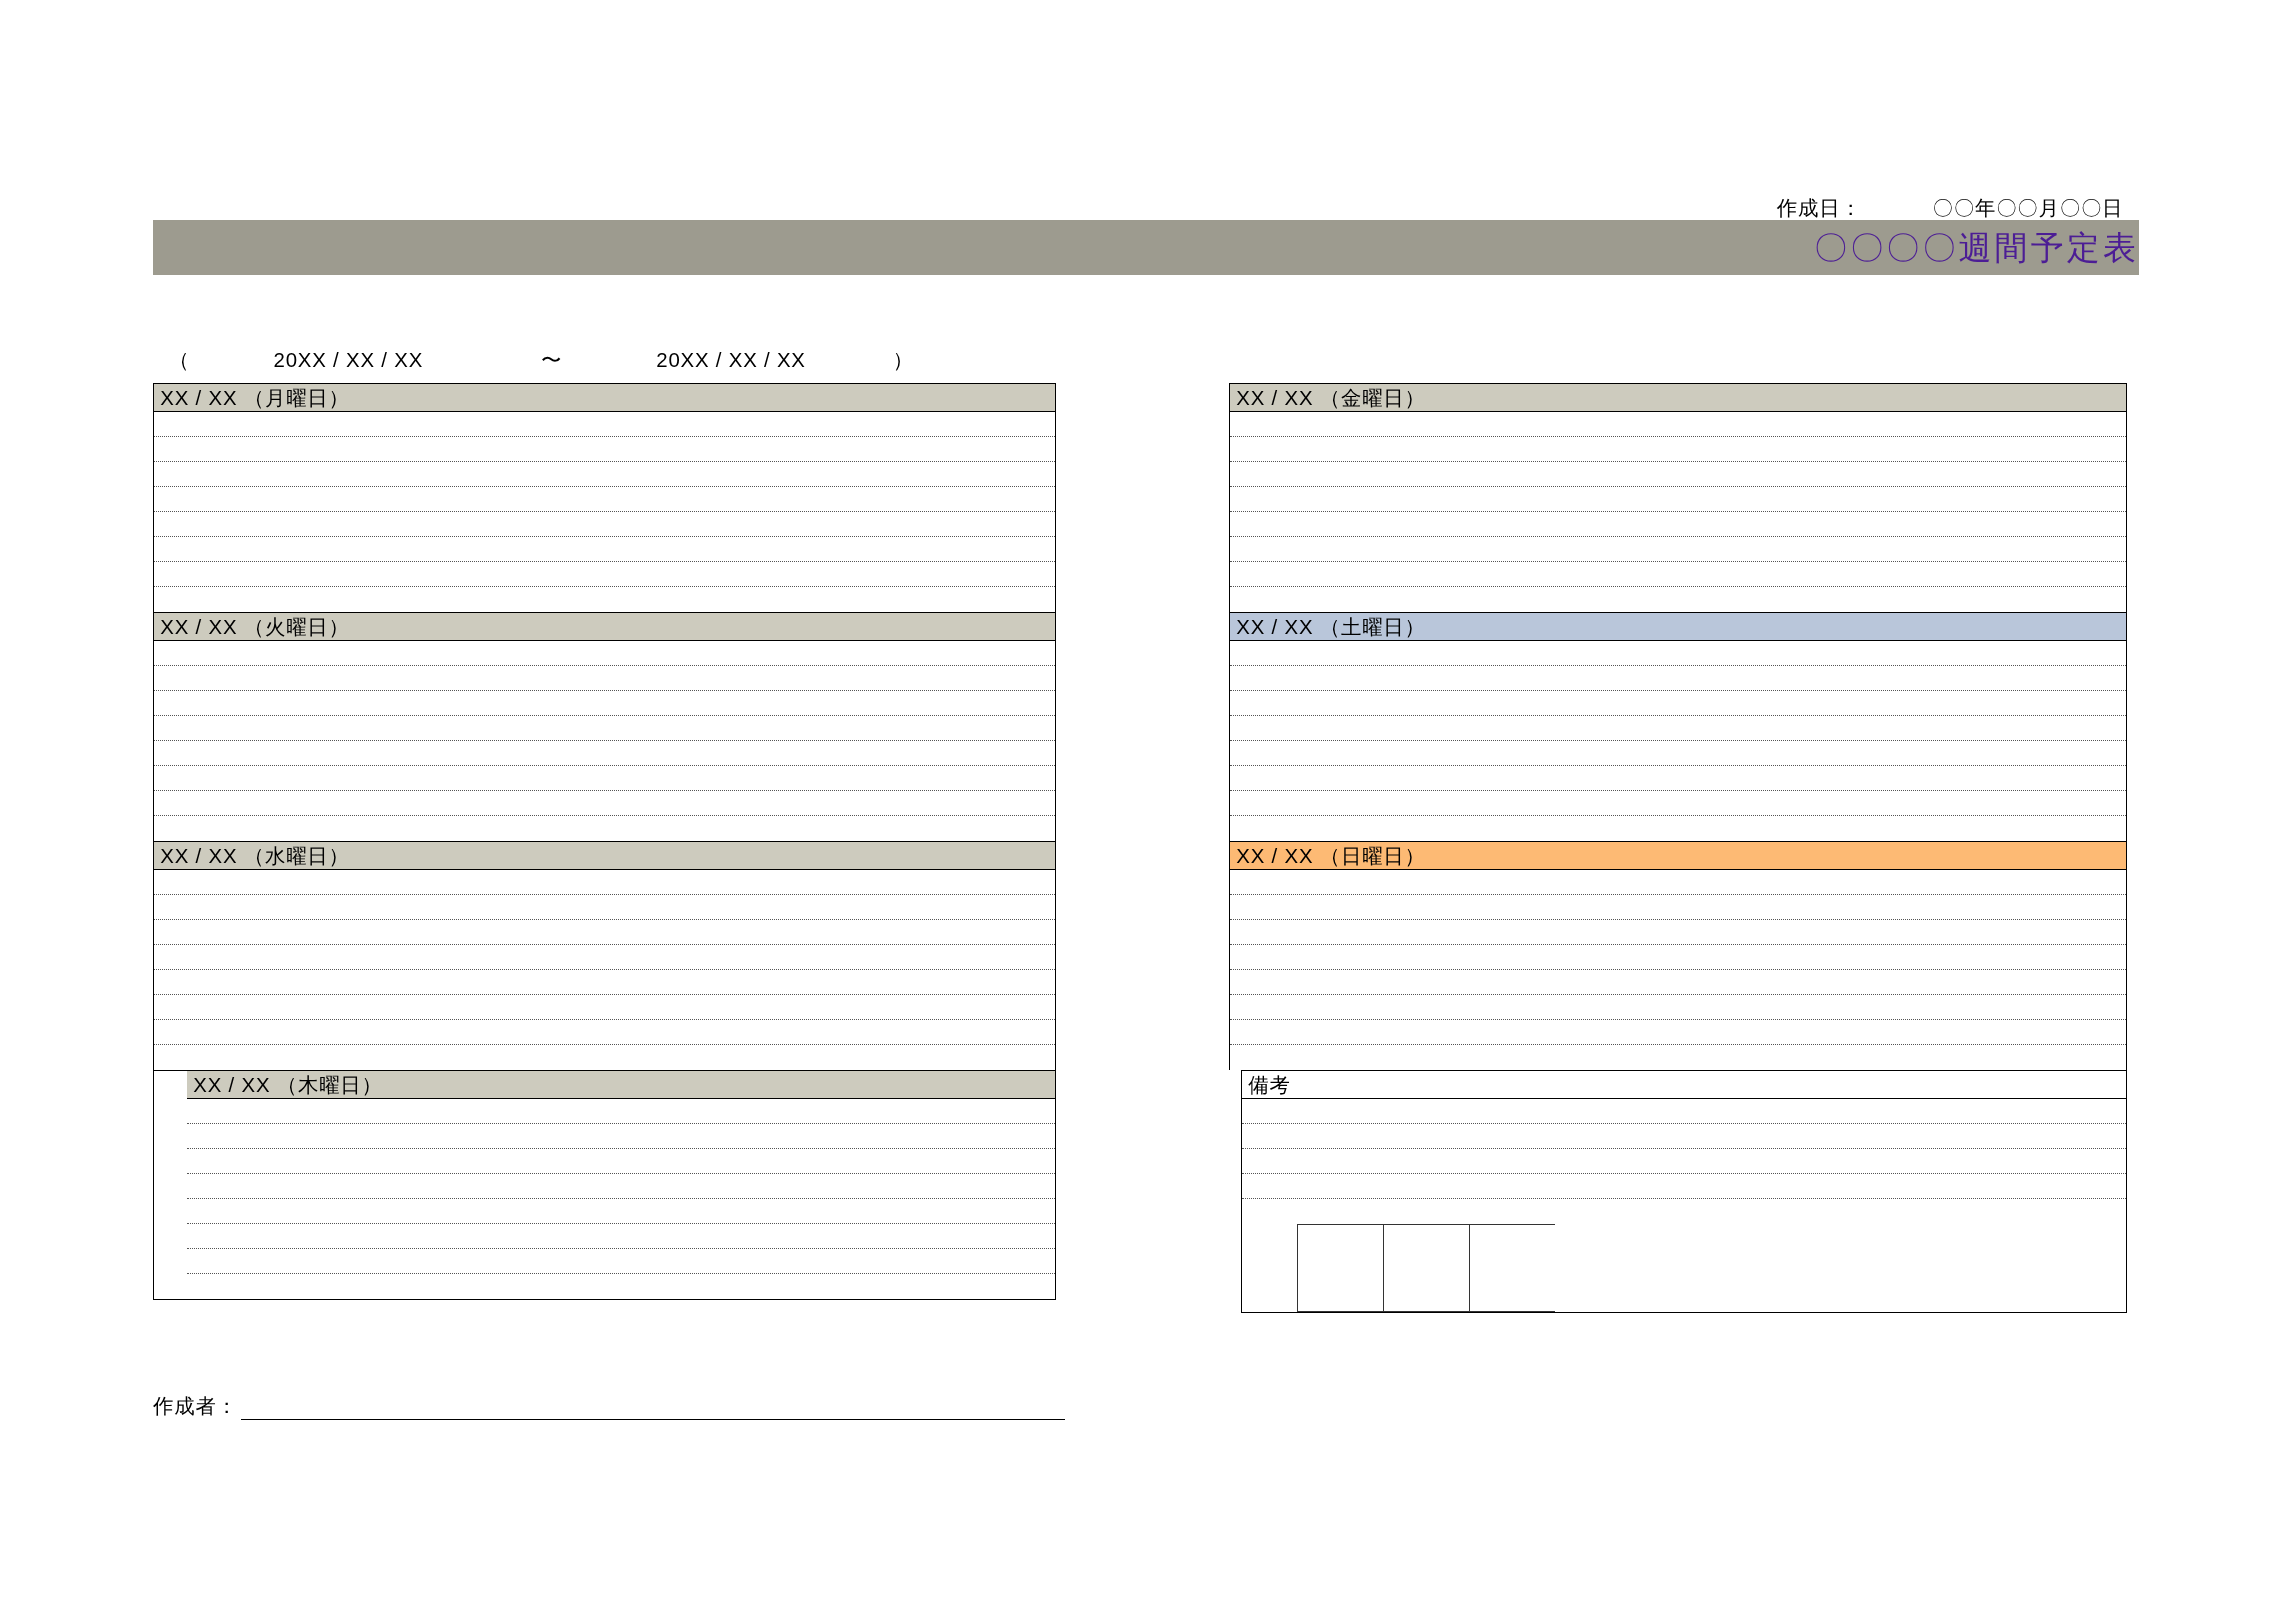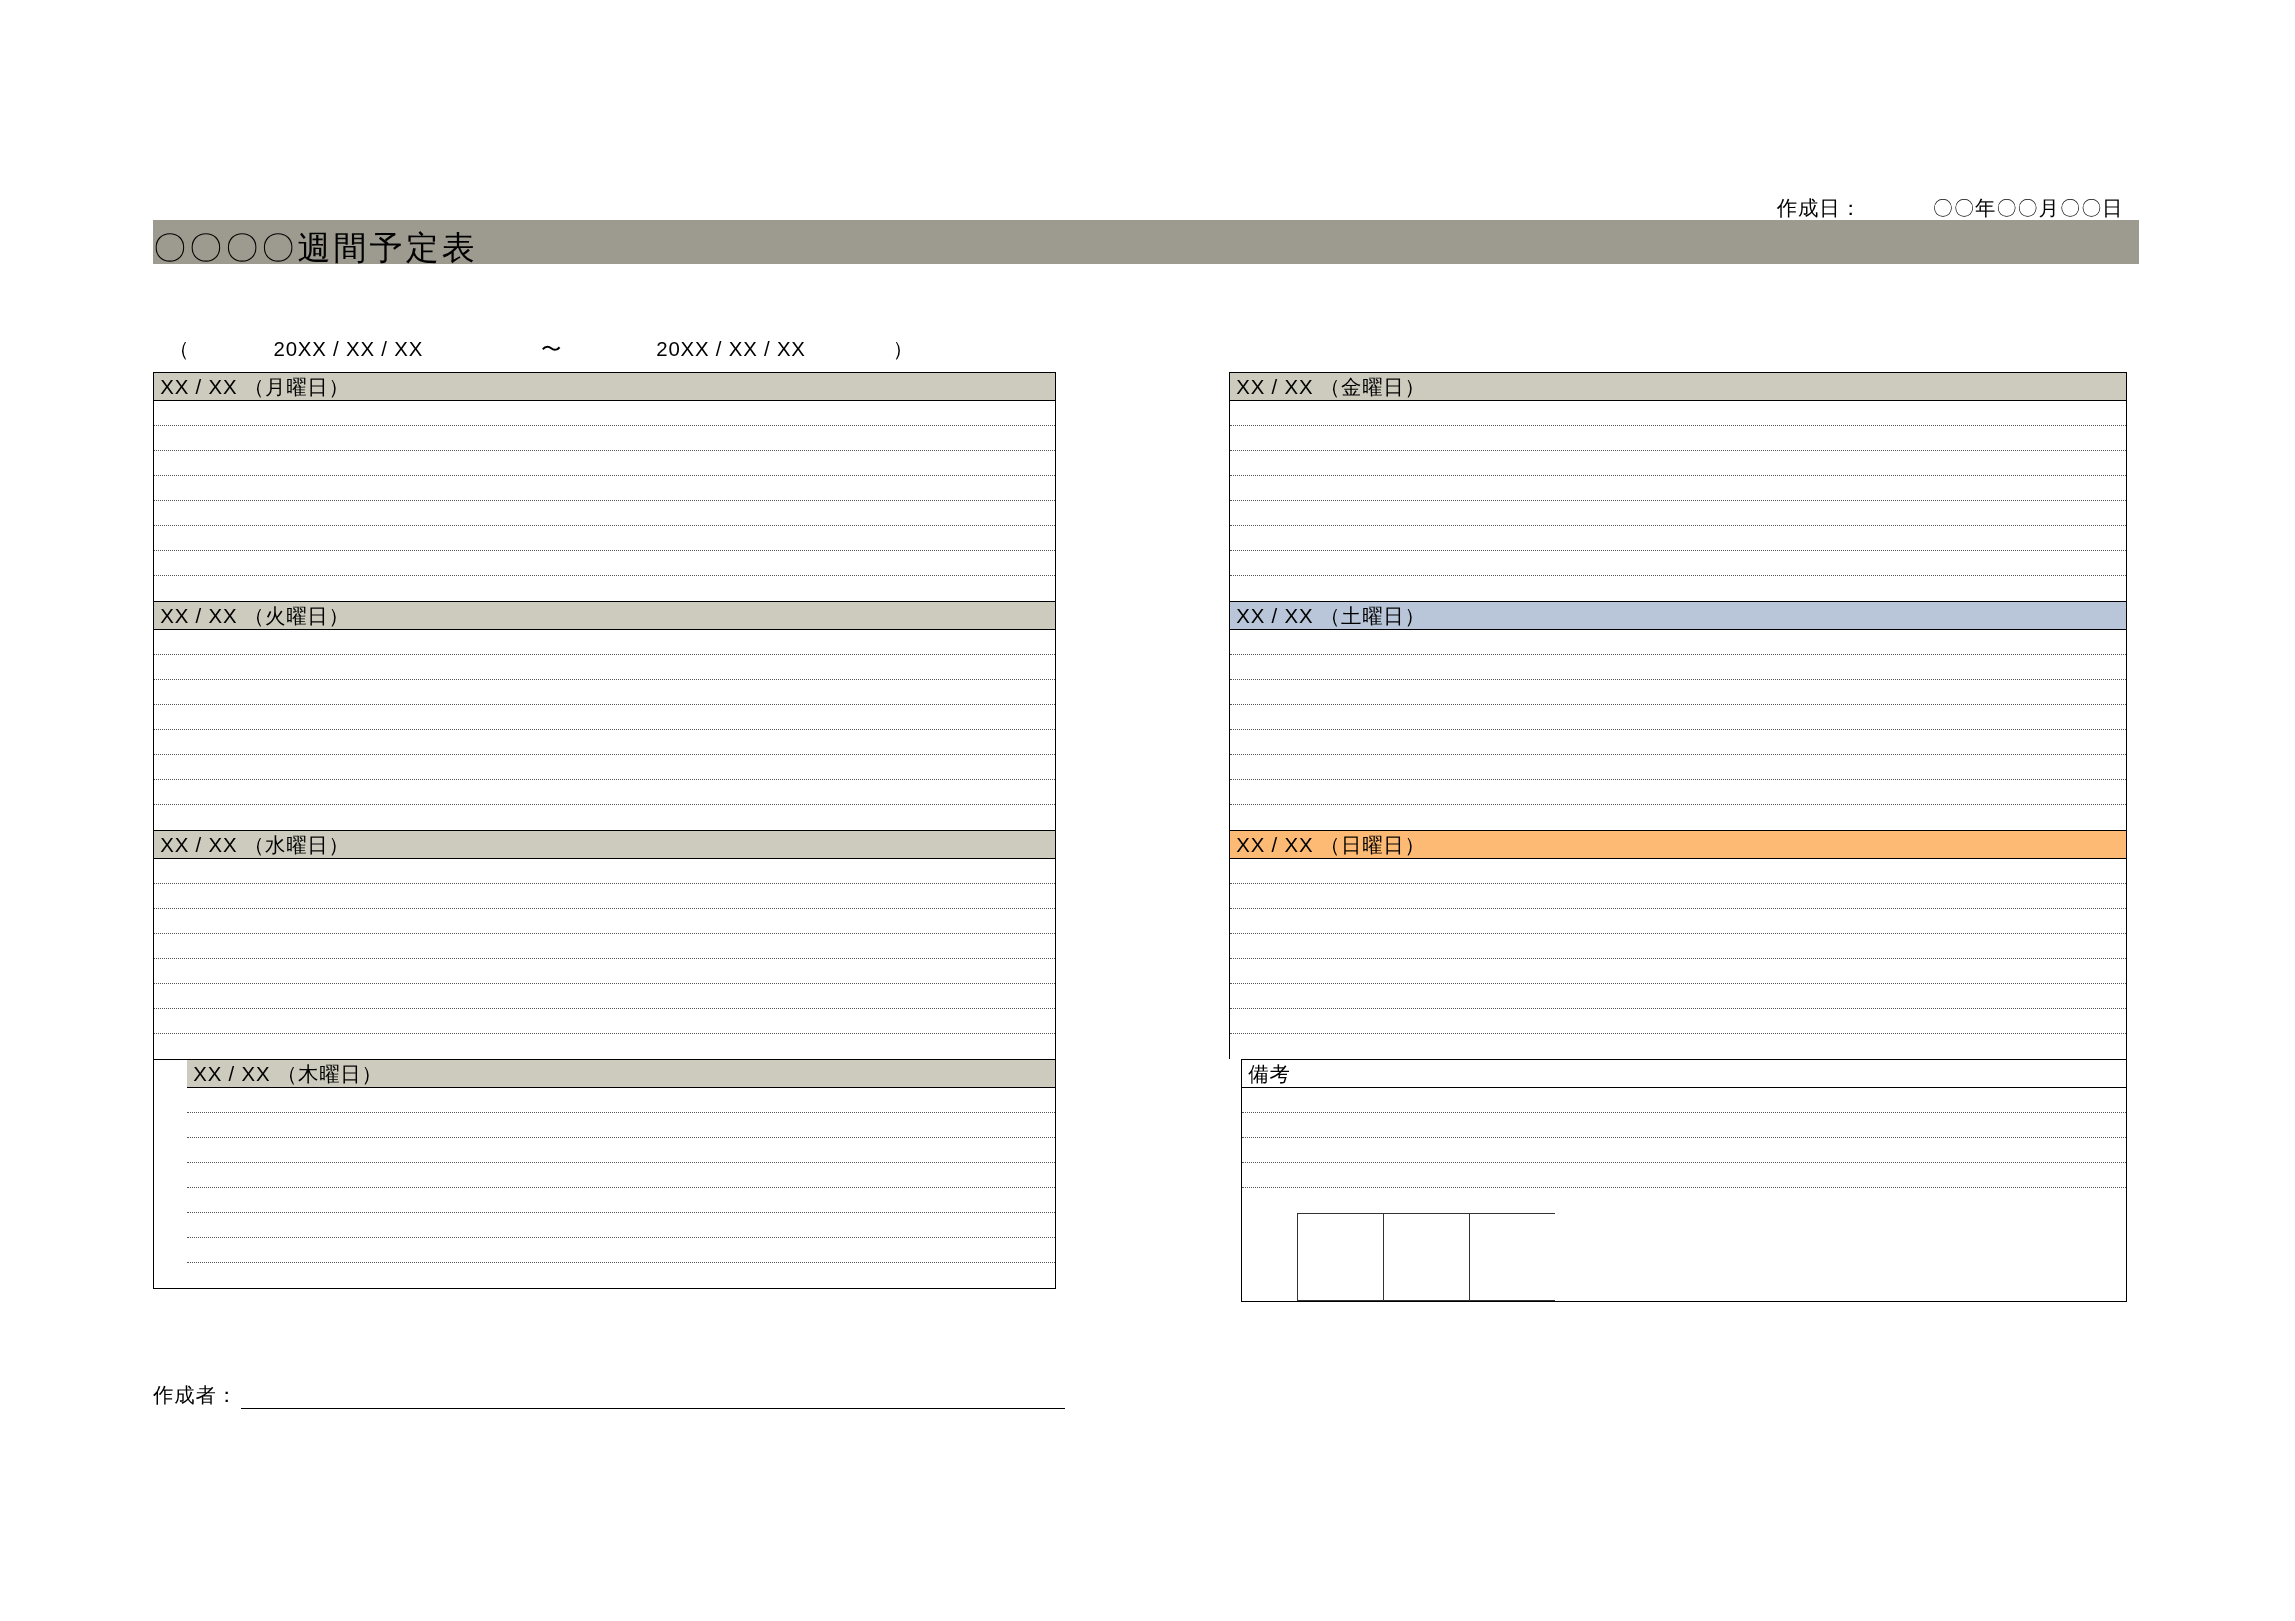--- a/index.html
+++ b/index.html
@@ -27,26 +27,26 @@
     font-size: 20.4px;
     letter-spacing: 0.8px;
     display: flex;
     gap: 71px;
     margin-top: 29px;
   }
 
   .title-band {
     margin-top: 47px;
     background: #9d9b8f;
-    height: 44px;
+    height: 55px;
     line-height: 55px;
-    text-align: left;
+    text-align: right;
     font-size: 33px;
     letter-spacing: 3.1px;
-    color: #000000;
+    color: #4c1d95;
   }
 
   .date-range {
     margin-top: 71px;
     font-size: 20.4px;
     letter-spacing: 0.8px;
     padding-left: 11px;
     display: flex;
     align-items: center;
   }

